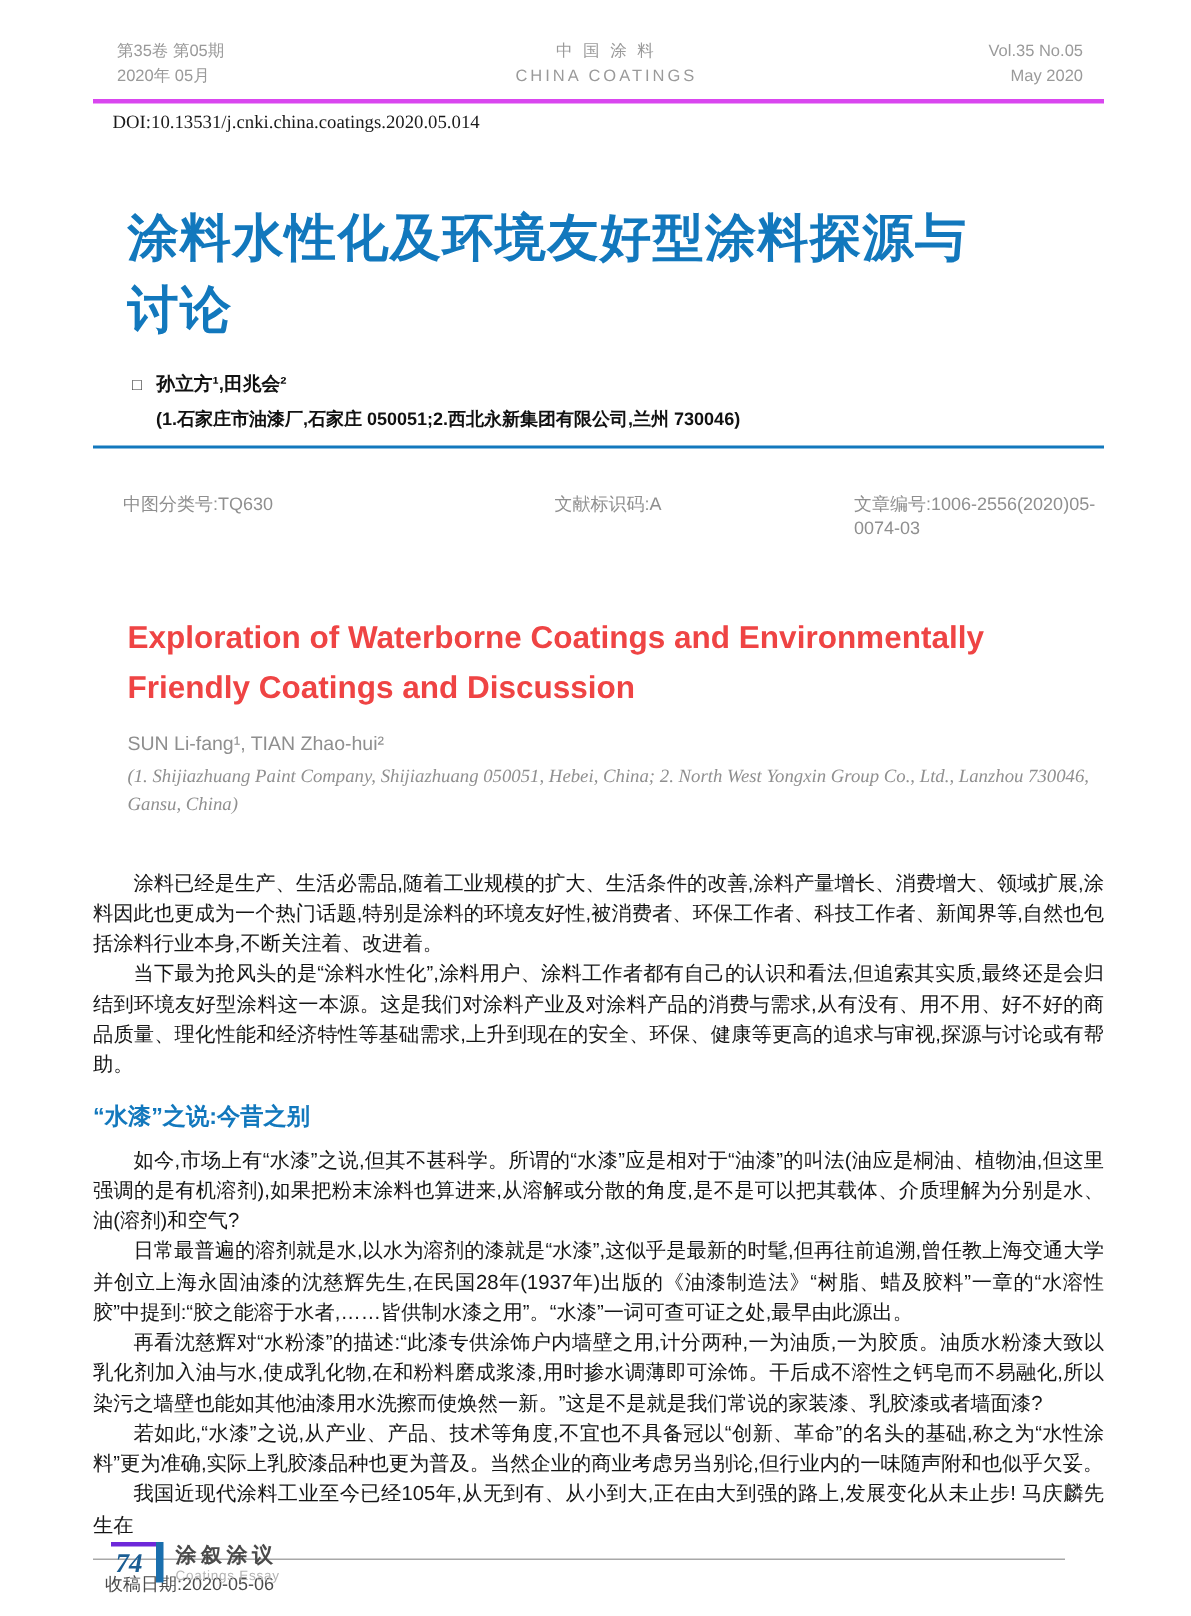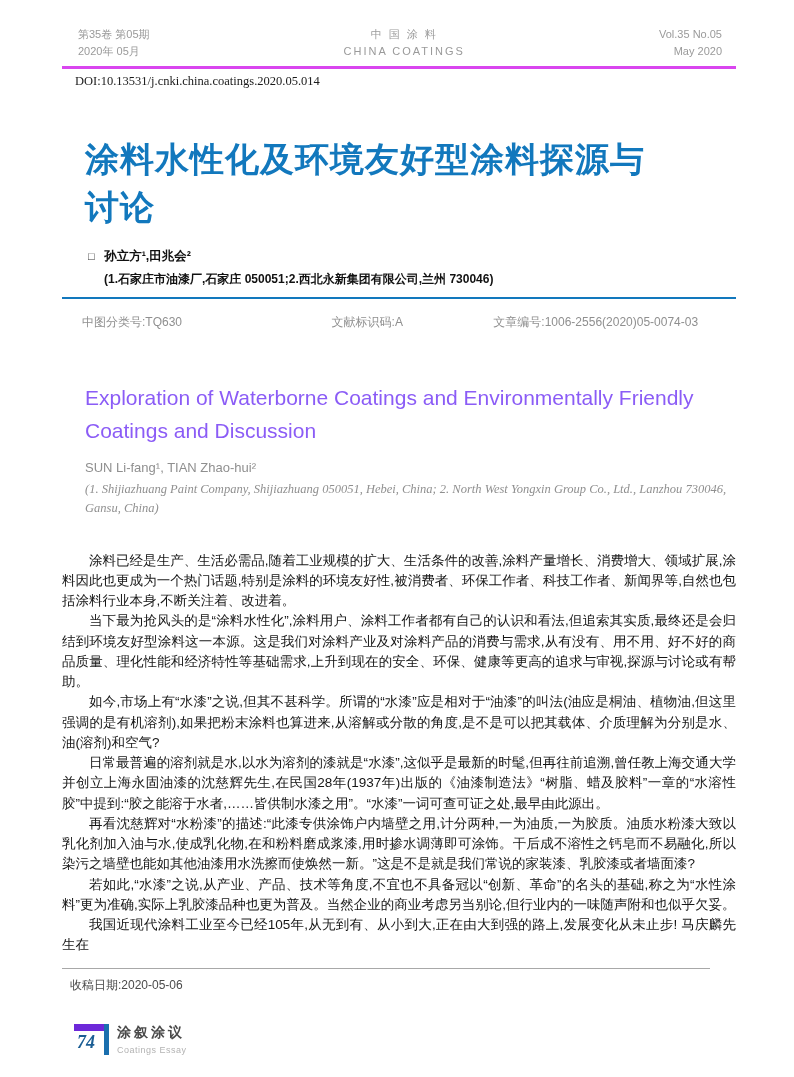--- a/index.html
+++ b/index.html
@@ -17,39 +17,39 @@
   .jheader .r{text-align:right;}
   .doi{font-family:"Liberation Serif","DejaVu Serif",serif;font-size:12.5px;color:#1a1a1a;
     margin:5px 0 0 13px;}
   
   .title-cn{margin:46px 0 0 23px;max-width:565px;font-size:34px;font-weight:bold;
     color:#1278bd;line-height:1.42;letter-spacing:1px;}
   .authors-cn{margin:16px 0 0 26px;font-size:12.5px;font-weight:bold;color:#111;}
   .authors-cn .sq{font-size:11px;color:#333;margin-right:6px;font-weight:normal;}
   .affil-cn{margin:6px 0 0 42px;font-size:12px;font-weight:bold;color:#111;}
   .blue-rule{border:none;border-top:2.5px solid #1278bd;margin:9px 0 0 0;}
-  .meta-row{display:flex;margin:15px 0 0 0;font-size:12px;color:#8f8f8f;}
+  .meta-row{display:flex;margin:29px 0 0 0;font-size:12px;color:#8f8f8f;gap:38px;}
   .meta-row .m1{flex:0 0 40%;padding-left:20px;box-sizing:border-box;}
   .meta-row .m2{flex:0 0 24%;}
   .meta-row .m3{flex:1;}
-  .title-en{margin:50px 0 0 23px;max-width:645px;font-size:21px;font-weight:normal;
-    color:#8b5cf6;line-height:1.6;}
+  .title-en{margin:50px 0 0 23px;max-width:645px;font-size:21px;font-weight:bold;
+    color:#ef4444;line-height:1.6;}
   .authors-en{margin:12px 0 0 23px;font-size:13px;color:#8f8f8f;}
   .affil-en{margin:5px 0 0 23px;max-width:650px;font-size:12.5px;color:#8f8f8f;
     font-style:italic;font-family:"Liberation Serif","DejaVu Serif",serif;line-height:1.55;}
   
   .body{margin-top:32px;font-size:13.5px;line-height:1.5;text-align:justify;color:#151515;}
   .body p{margin:0;text-indent:2em;}
   .sec-h{margin:13px 0 7px 0;font-size:15.5px;font-weight:bold;color:#1278bd;}
   
   .footnote{margin-top:12px;border-top:1px solid #a8a8a8;padding:6px 0 0 8px;
     font-size:12px;color:#4a4a4a;line-height:1.8;width:648px;box-sizing:border-box;}
   
   .pfooter{position:absolute;left:74px;bottom:22px;display:flex;align-items:stretch;}
-  .pagenum{border-top:7px solid #6d28d9;padding:1px 9px 2px 3px;
+  .pagenum{border-top:3px solid #6d28d9;padding:1px 9px 2px 3px;
     font-family:"Liberation Serif","DejaVu Serif",serif;font-style:italic;font-weight:bold;
     font-size:18px;color:#1b5e94;}
   .vbar{width:5px;background:#1a6fae;margin-right:8px;}
   .colnames{display:flex;flex-direction:column;justify-content:space-between;}
   .col-cn{font-size:14px;font-weight:bold;color:#4a4a4a;letter-spacing:3px;line-height:1.2;}
   .col-en{font-size:9px;color:#b3b3b3;letter-spacing:.5px;}
 </style>
 </head>
 <body>
 
@@ -88,20 +88,21 @@
     <span class="m3">文章编号:1006-2556(2020)05-0074-03</span>
   </div>
 
   <h2 class="title-en">Exploration of Waterborne Coatings and Environmentally Friendly Coatings and Discussion</h2>
   <div class="authors-en">SUN Li-fang¹, TIAN Zhao-hui²</div>
   <div class="affil-en">(1. Shijiazhuang Paint Company, Shijiazhuang 050051, Hebei, China; 2. North West Yongxin Group Co., Ltd., Lanzhou 730046, Gansu, China)</div>
 
   <div class="body">
     <p>涂料已经是生产、生活必需品,随着工业规模的扩大、生活条件的改善,涂料产量增长、消费增大、领域扩展,涂料因此也更成为一个热门话题,特别是涂料的环境友好性,被消费者、环保工作者、科技工作者、新闻界等,自然也包括涂料行业本身,不断关注着、改进着。</p>
     <p>当下最为抢风头的是“涂料水性化”,涂料用户、涂料工作者都有自己的认识和看法,但追索其实质,最终还是会归结到环境友好型涂料这一本源。这是我们对涂料产业及对涂料产品的消费与需求,从有没有、用不用、好不好的商品质量、理化性能和经济特性等基础需求,上升到现在的安全、环保、健康等更高的追求与审视,探源与讨论或有帮助。</p>
+    <div class="sec-h">“水漆”之说:今昔之别</div>
     <p>如今,市场上有“水漆”之说,但其不甚科学。所谓的“水漆”应是相对于“油漆”的叫法(油应是桐油、植物油,但这里强调的是有机溶剂),如果把粉末涂料也算进来,从溶解或分散的角度,是不是可以把其载体、介质理解为分别是水、油(溶剂)和空气?</p>
     <p>日常最普遍的溶剂就是水,以水为溶剂的漆就是“水漆”,这似乎是最新的时髦,但再往前追溯,曾任教上海交通大学并创立上海永固油漆的沈慈辉先生,在民国28年(1937年)出版的《油漆制造法》“树脂、蜡及胶料”一章的“水溶性胶”中提到:“胶之能溶于水者,……皆供制水漆之用”。“水漆”一词可查可证之处,最早由此源出。</p>
     <p>再看沈慈辉对“水粉漆”的描述:“此漆专供涂饰户内墙壁之用,计分两种,一为油质,一为胶质。油质水粉漆大致以乳化剂加入油与水,使成乳化物,在和粉料磨成浆漆,用时掺水调薄即可涂饰。干后成不溶性之钙皂而不易融化,所以染污之墙壁也能如其他油漆用水洗擦而使焕然一新。”这是不是就是我们常说的家装漆、乳胶漆或者墙面漆?</p>
     <p>若如此,“水漆”之说,从产业、产品、技术等角度,不宜也不具备冠以“创新、革命”的名头的基础,称之为“水性涂料”更为准确,实际上乳胶漆品种也更为普及。当然企业的商业考虑另当别论,但行业内的一味随声附和也似乎欠妥。</p>
     <p>我国近现代涂料工业至今已经105年,从无到有、从小到大,正在由大到强的路上,发展变化从未止步! 马庆麟先生在</p>
   </div>
 
   <div class="footnote">
     <div>收稿日期:2020-05-06</div>
 

